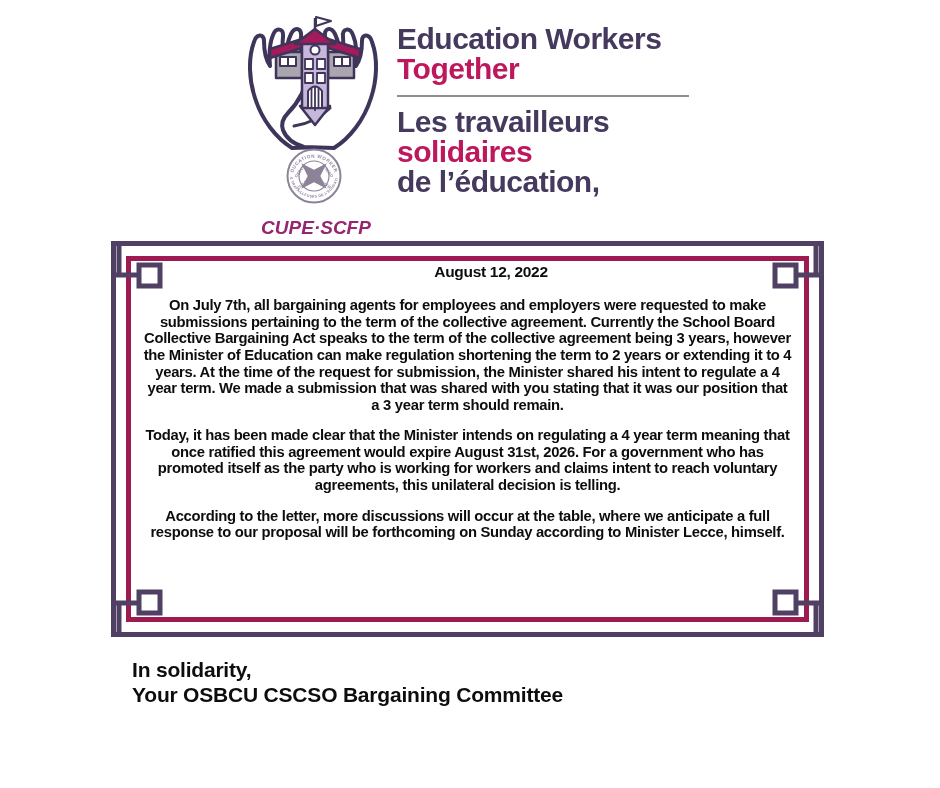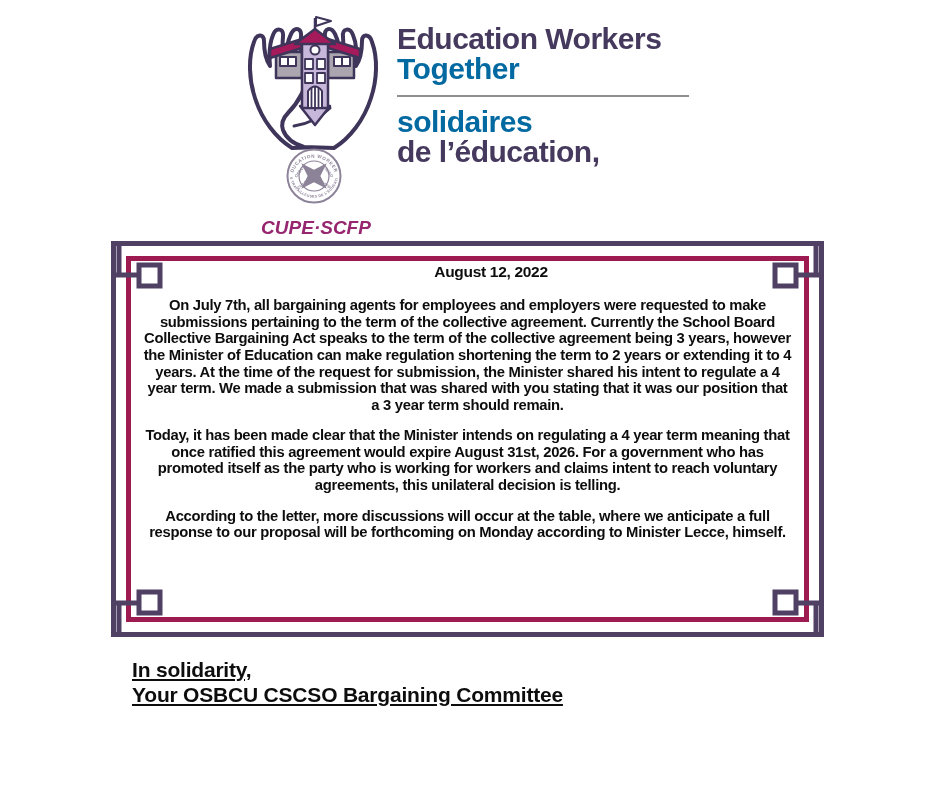--- a/index.html
+++ b/index.html
@@ -6,34 +6,34 @@
   body{width:940px;height:788px;background:#ffffff;font-family:"Liberation Sans",sans-serif;position:relative;overflow:hidden;}
   .canvas{position:absolute;inset:0;background:#fff;}
 
   
   .logo{position:absolute;left:240px;top:8px;width:230px;height:235px;}
   .logo svg{display:block;width:100%;height:100%;}
 
   
   .brand{position:absolute;left:397px;top:24px;width:300px;}
   .brand .bl{font-weight:bold;font-size:30px;line-height:30px;letter-spacing:-0.5px;color:#45395e;}
-  .brand .bl.mag{color:#0369a1;}
+  .brand .bl.mag{color:#be185d;}
   .brand .divider{width:292px;height:2px;background:#8f8f8f;margin:11px 0 10px 0;}
 
   
   .frame{position:absolute;left:109px;top:239px;width:717px;height:400px;}
   .frame svg.border{position:absolute;inset:0;width:717px;height:400px;}
   .frame .content{position:absolute;left:34px;right:34px;top:24px;text-align:center;
      color:#0d0d0d;font-weight:bold;font-size:14.8px;line-height:1.12;letter-spacing:-0.3px;}
   .frame .content p{margin:0 0 14px 0;}
   .frame .content p.date{margin-bottom:17px;font-size:15.5px;margin-left:47px;}
 
   
   .signature{position:absolute;left:132px;top:658px;color:#0d0d0d;font-weight:bold;
-     font-size:21px;line-height:1.17;letter-spacing:-0.2px;text-decoration:underline;}
+     font-size:21px;line-height:1.17;letter-spacing:-0.2px;}
 </style>
 </head>
 <body>
 
 <div class="canvas">
 
   <div class="logo">
     <svg viewBox="0 0 230 235">
 
       <g>
@@ -124,20 +124,21 @@
       </g>
 
       <text x="76" y="226" font-size="19" font-weight="bold" font-style="italic" fill="#96266f" text-anchor="middle" font-family="Liberation Sans, sans-serif">CUPE·SCFP</text>
     </svg>
   </div>
 
   <div class="brand">
     <div class="bl">Education Workers</div>
     <div class="bl mag">Together</div>
     <div class="divider"></div>
+    <div class="bl">Les travailleurs</div>
     <div class="bl mag">solidaires</div>
     <div class="bl">de l’éducation,</div>
   </div>
 
   <div class="frame">
     <svg class="border" viewBox="0 0 717 400">
       <rect x="4.5" y="4.5" width="708" height="391" fill="none" stroke="#4f4064" stroke-width="5"></rect>
       <rect x="19.5" y="19.5" width="678" height="361" fill="none" stroke="#9e1b52" stroke-width="5"></rect>
       <g id="cornerKnot" stroke="#4f4064" stroke-width="5" fill="none">
         <line x1="10" y1="2" x2="10" y2="38"></line>
@@ -145,21 +146,21 @@
         <rect x="30" y="26" width="21" height="21"></rect>
       </g>
       <use href="#cornerKnot" transform="translate(717 0) scale(-1 1)"></use>
       <use href="#cornerKnot" transform="translate(0 400) scale(1 -1)"></use>
       <use href="#cornerKnot" transform="translate(717 400) scale(-1 -1)"></use>
     </svg>
     <div class="content">
       <p class="date">August 12, 2022</p>
       <p>On July 7th, all bargaining agents for employees and employers were requested to make submissions pertaining to the term of the collective agreement. Currently the School Board Collective Bargaining Act speaks to the term of the collective agreement being 3 years, however the Minister of Education can make regulation shortening the term to 2 years or extending it to 4 years. At the time of the request for submission, the Minister shared his intent to regulate a 4 year term. We made a submission that was shared with you stating that it was our position that a 3 year term should remain.</p>
       <p>Today, it has been made clear that the Minister intends on regulating a 4 year term meaning that once ratified this agreement would expire August 31st, 2026. For a government who has promoted itself as the party who is working for workers and claims intent to reach voluntary agreements, this unilateral decision is telling.</p>
-      <p>According to the letter, more discussions will occur at the table, where we anticipate a full response to our proposal will be forthcoming on Monday according to Minister Lecce, himself.</p>
+      <p>According to the letter, more discussions will occur at the table, where we anticipate a full response to our proposal will be forthcoming on Sunday according to Minister Lecce, himself.</p>
     </div>
   </div>
 
   <div class="signature">
     <div>In solidarity,</div>
     <div>Your OSBCU CSCSO Bargaining Committee</div>
   </div>
 
 </div>
 

